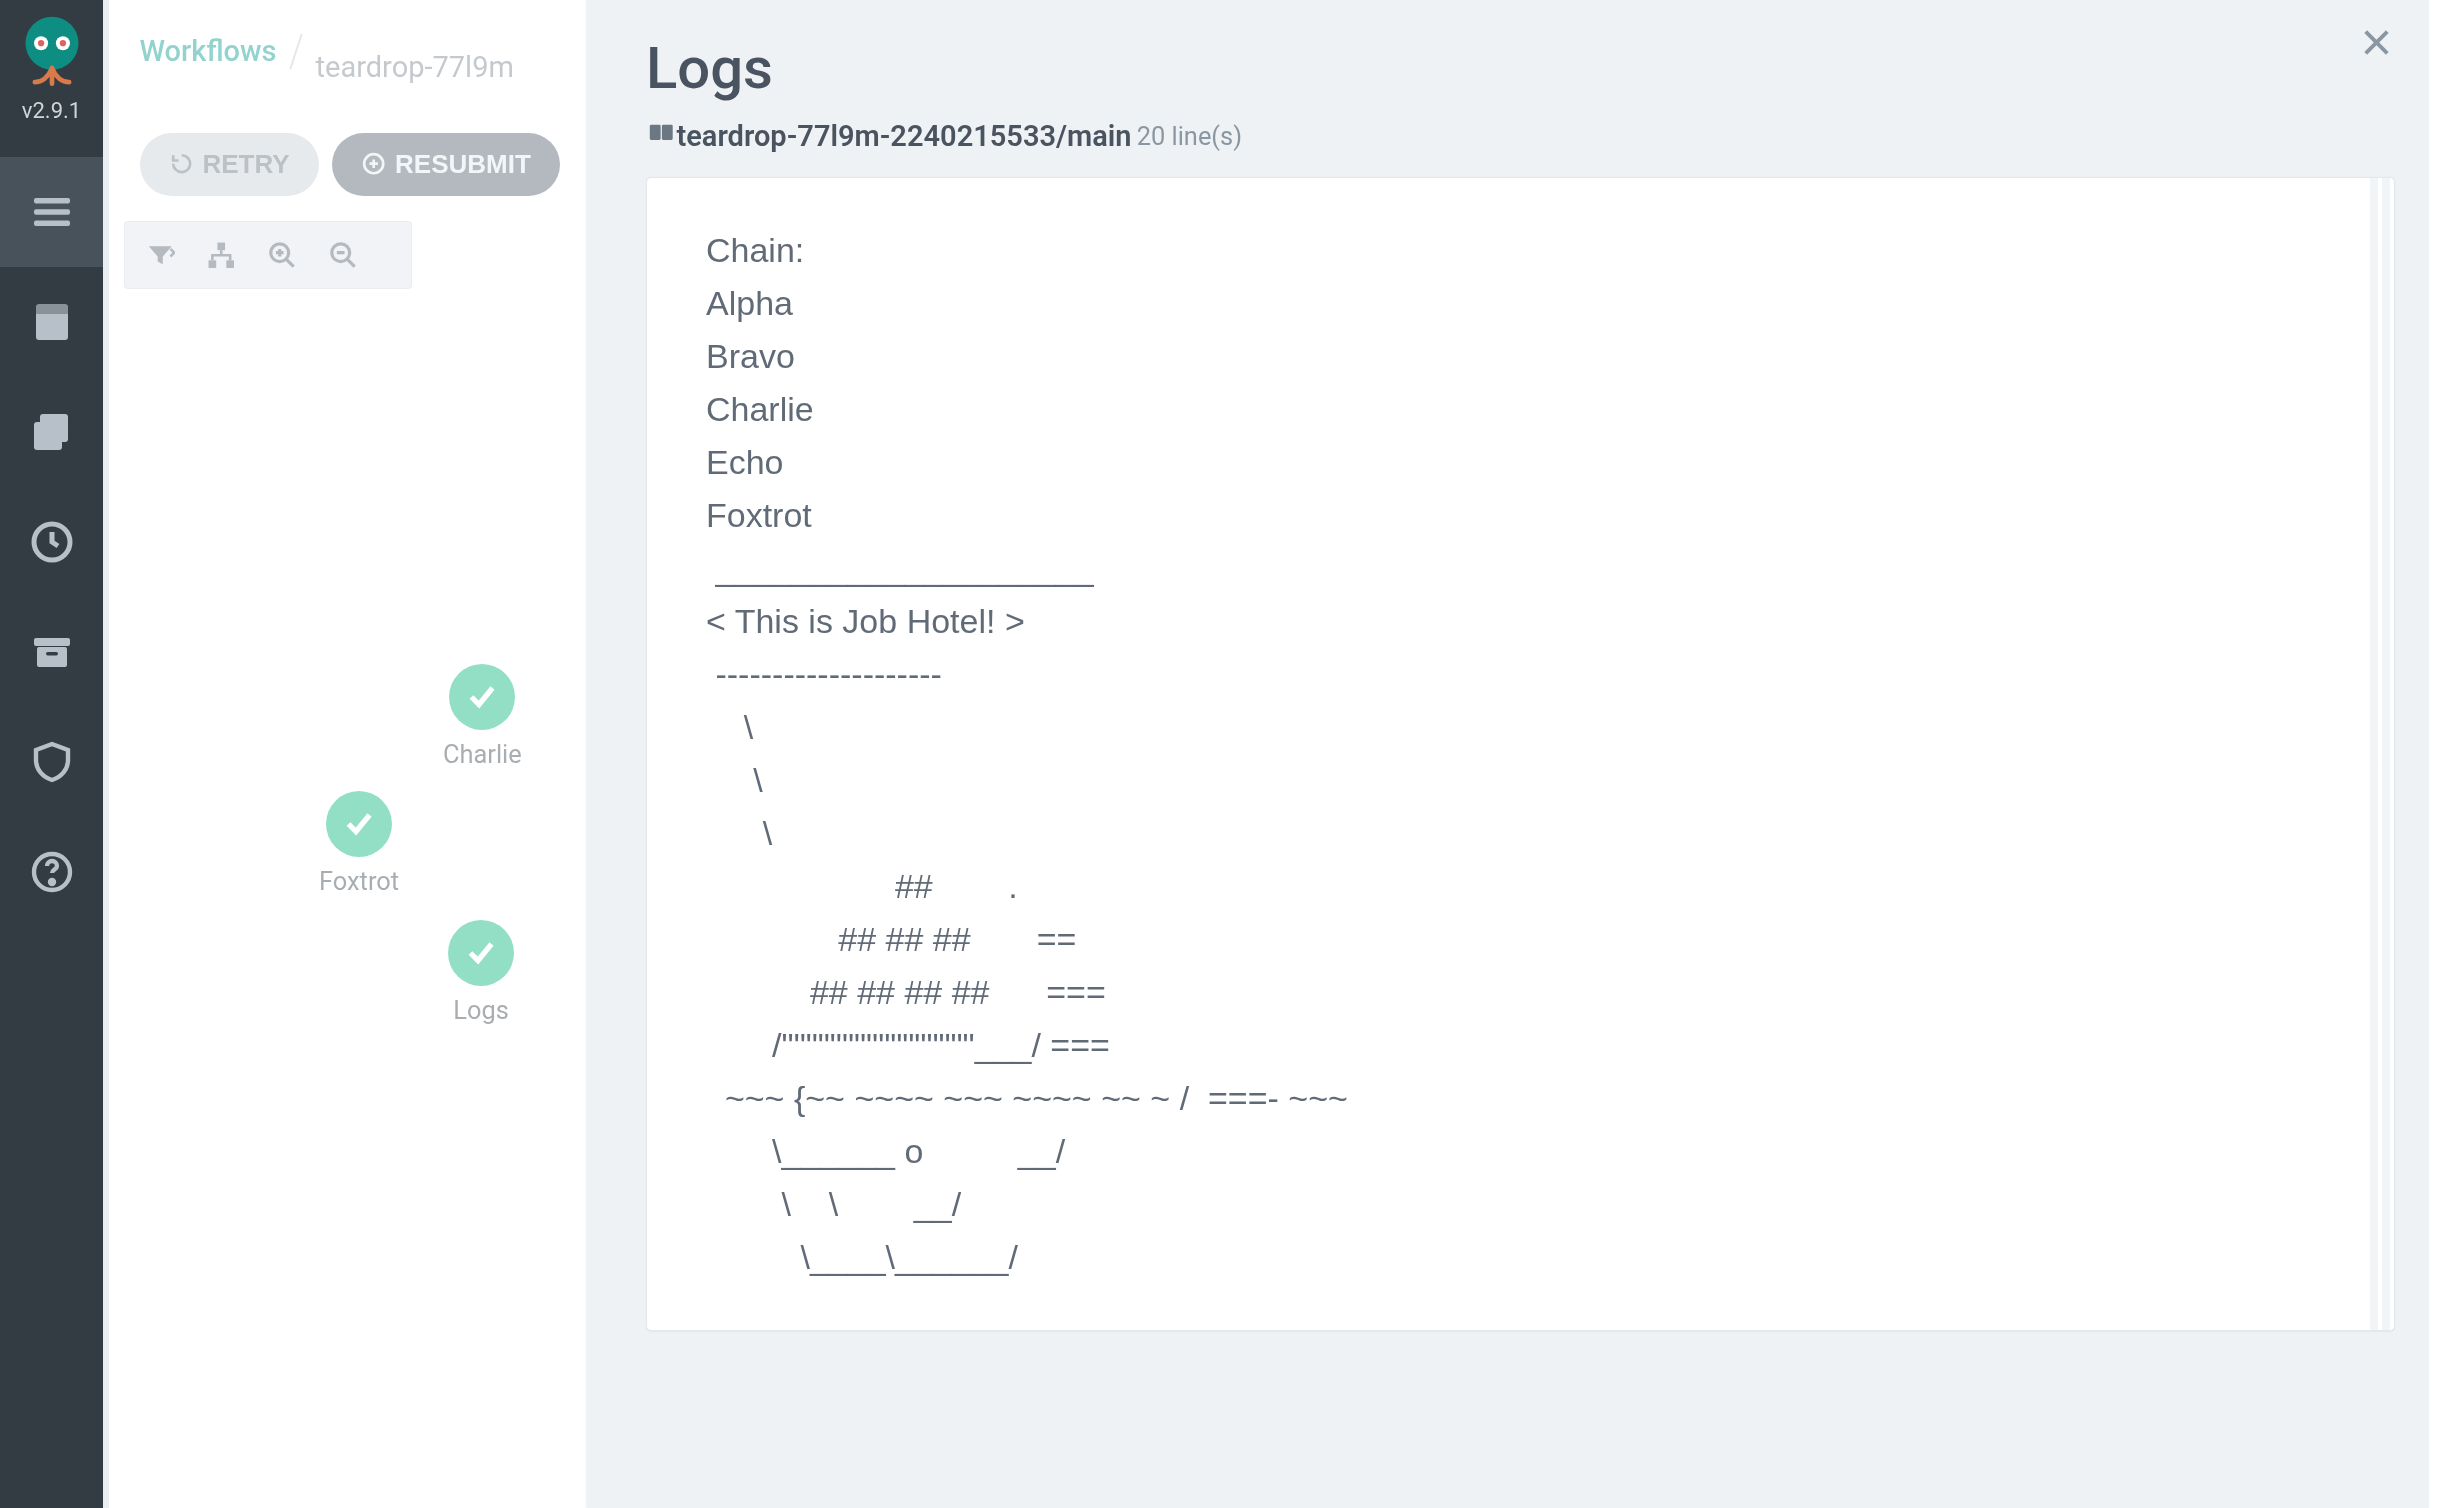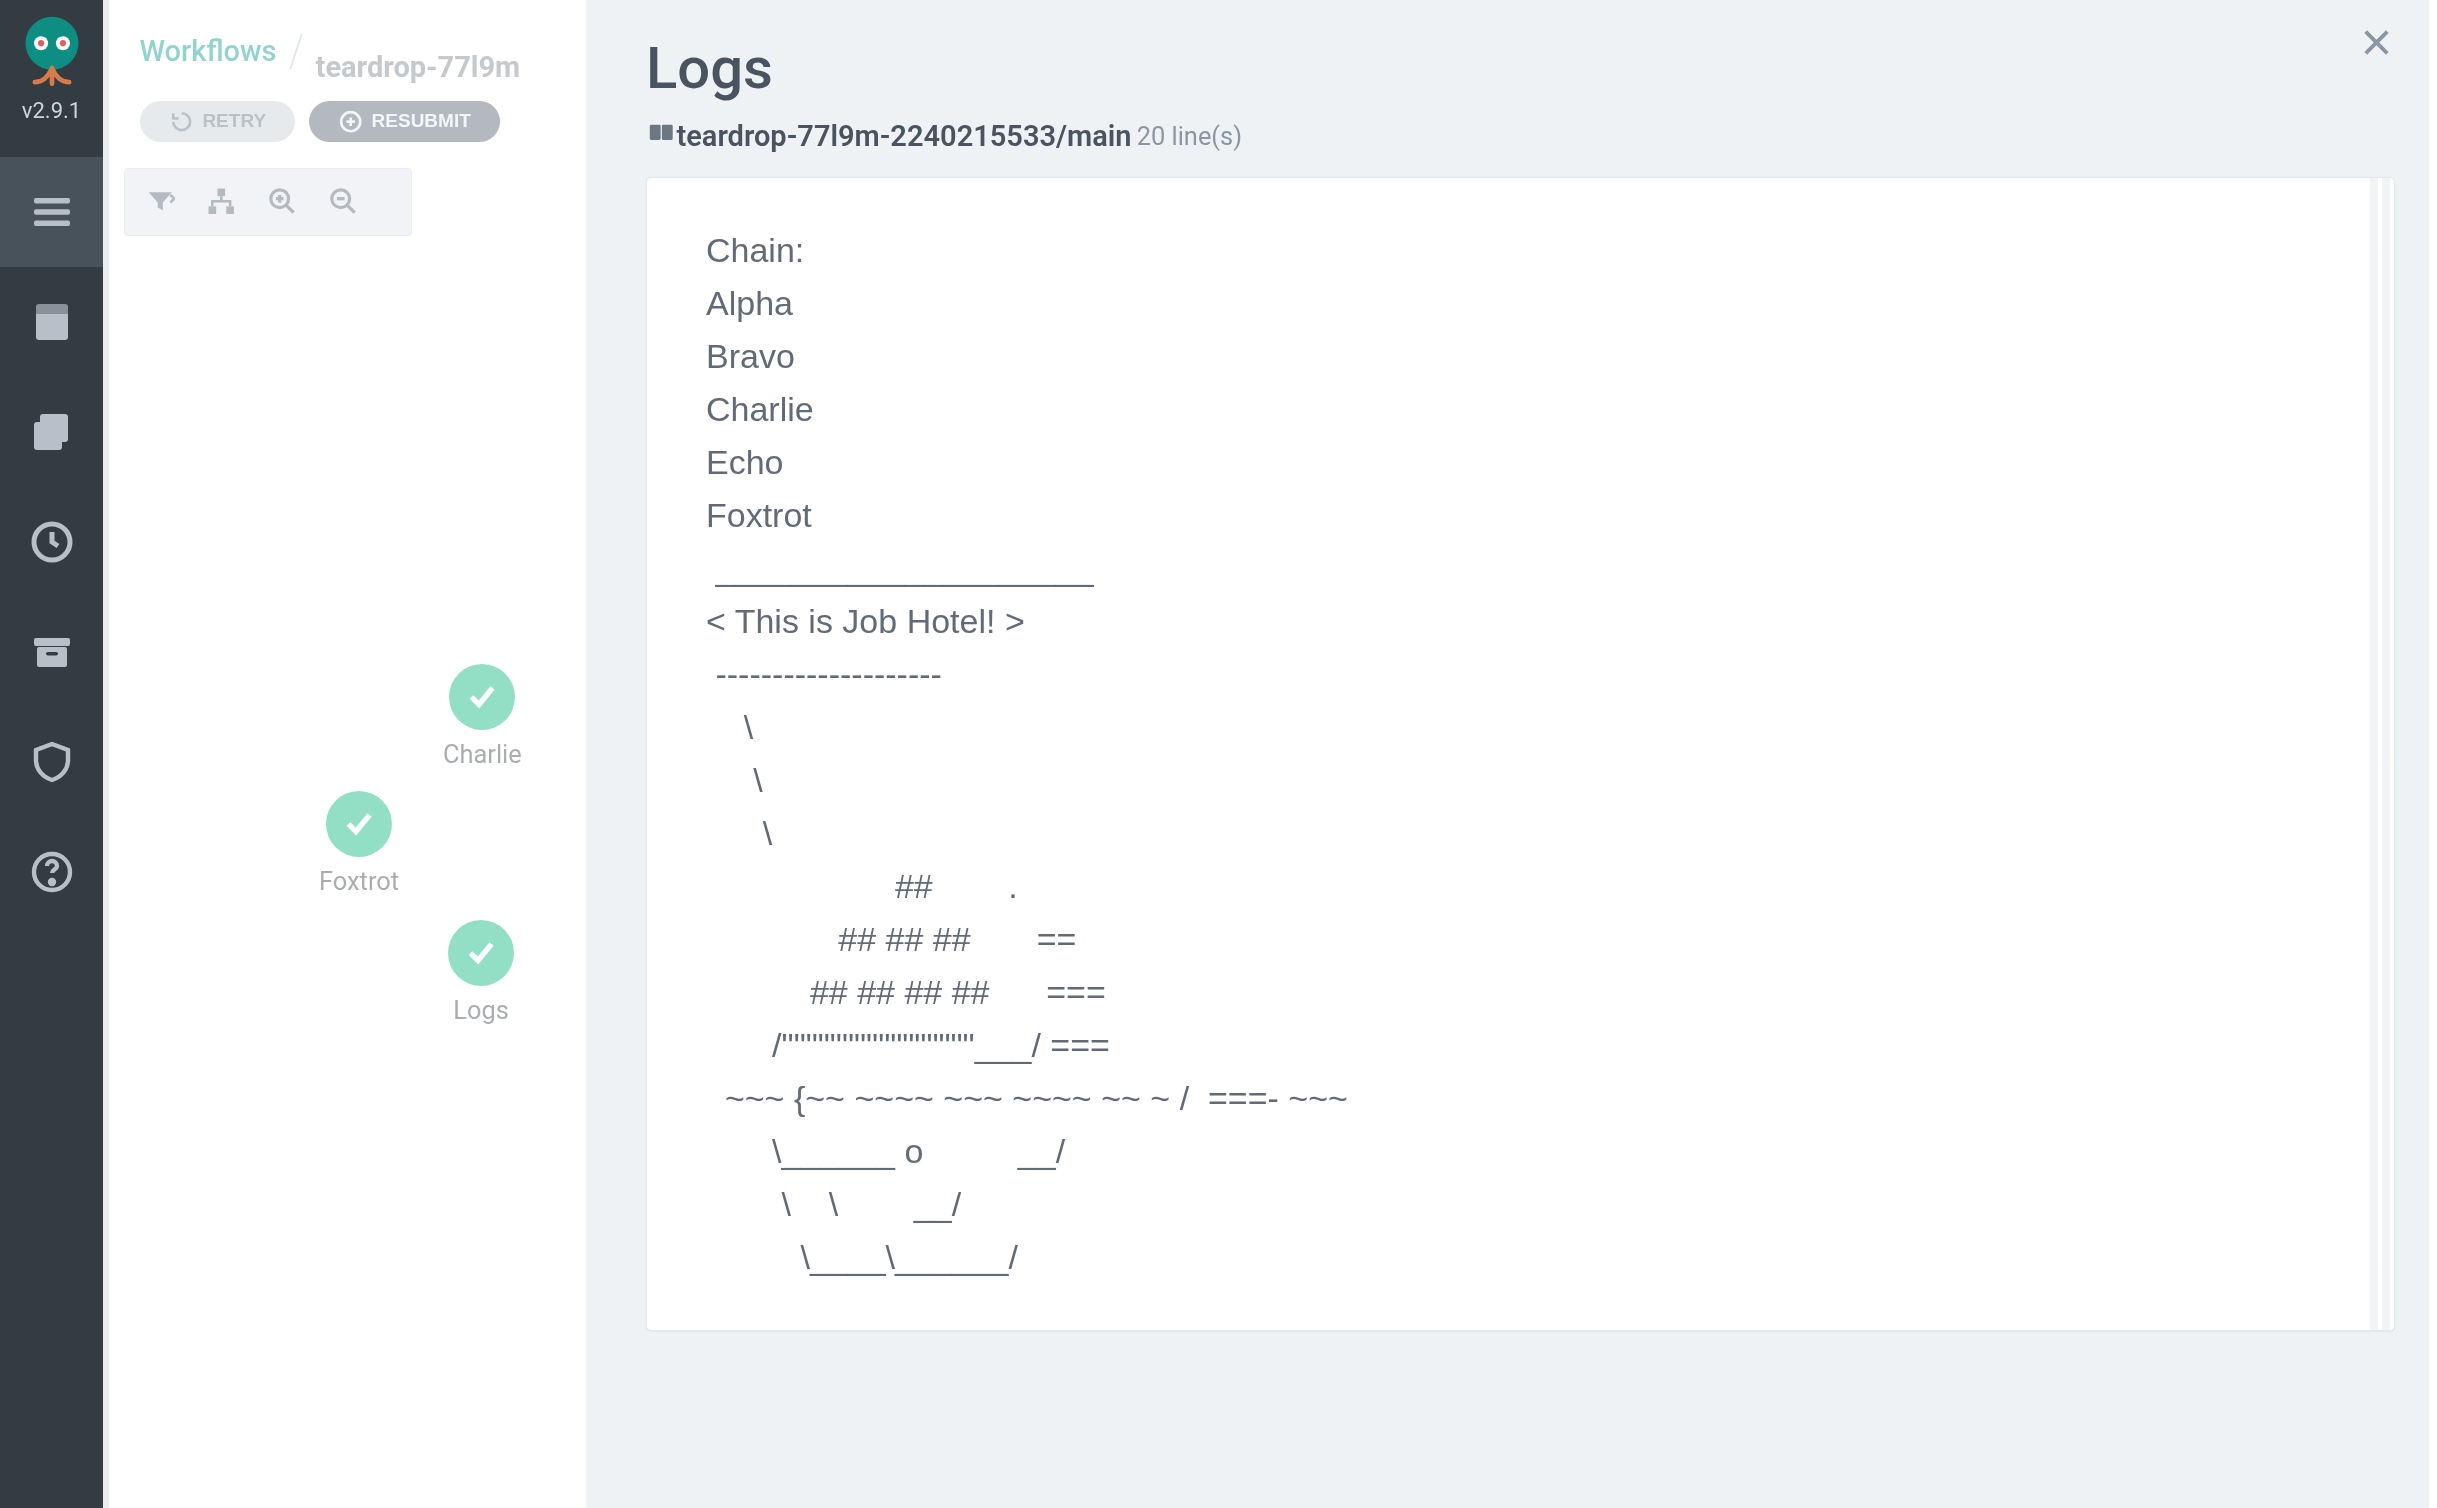--- a/index.html
+++ b/index.html
@@ -57,31 +57,32 @@
   .breadcrumb {
     display:flex; align-items:center; gap: 17px;
     padding: 18.7px 30.5px 8.5px 30.5px;
     font-size: 29px;
   }
   .breadcrumb .sep {
     width: 1.7px; height: 37px; background:#c3ccd3; transform: rotate(18deg);
     margin: 0 1.7px;
   }
   .bc-link { color: var(--teal); font-weight: 500; }
-  .bc-current { color: #7c8893; font-weight: 700; margin-top: 31px; }
+  .bc-current { color: #7c8893; font-weight: 400; margin-top: 31px; }
 
   .toolbar {
     display:flex; gap: 13.6px; padding: 8.5px 30.5px 17px 30.5px;
   }
   .btn {
-    border-radius: 34px; padding: 8px 29px;
+    border-radius: 34px; padding: 16px 29px;
     display:flex; align-items:center; gap:8.5px;
-    font-size: 19px; font-weight: 700;
+    font-size: 26px; font-weight: 700;
     cursor: pointer;
     border: none;
+    margin-top: 32px;
   }
   .btn.grey { background: var(--btn-grey); color:#6a7782; }
   .btn.dark { background: var(--btn-dark); color:#e5ecef; }
   .btn svg { width:25.4px; height:25.4px; }
 
   .canvas-toolbox {
     margin: 8.5px 0 0 15.3px;
     width: 288px;
     background: #dfe5ea;
     border: 1.7px solid #cfd7dd;

